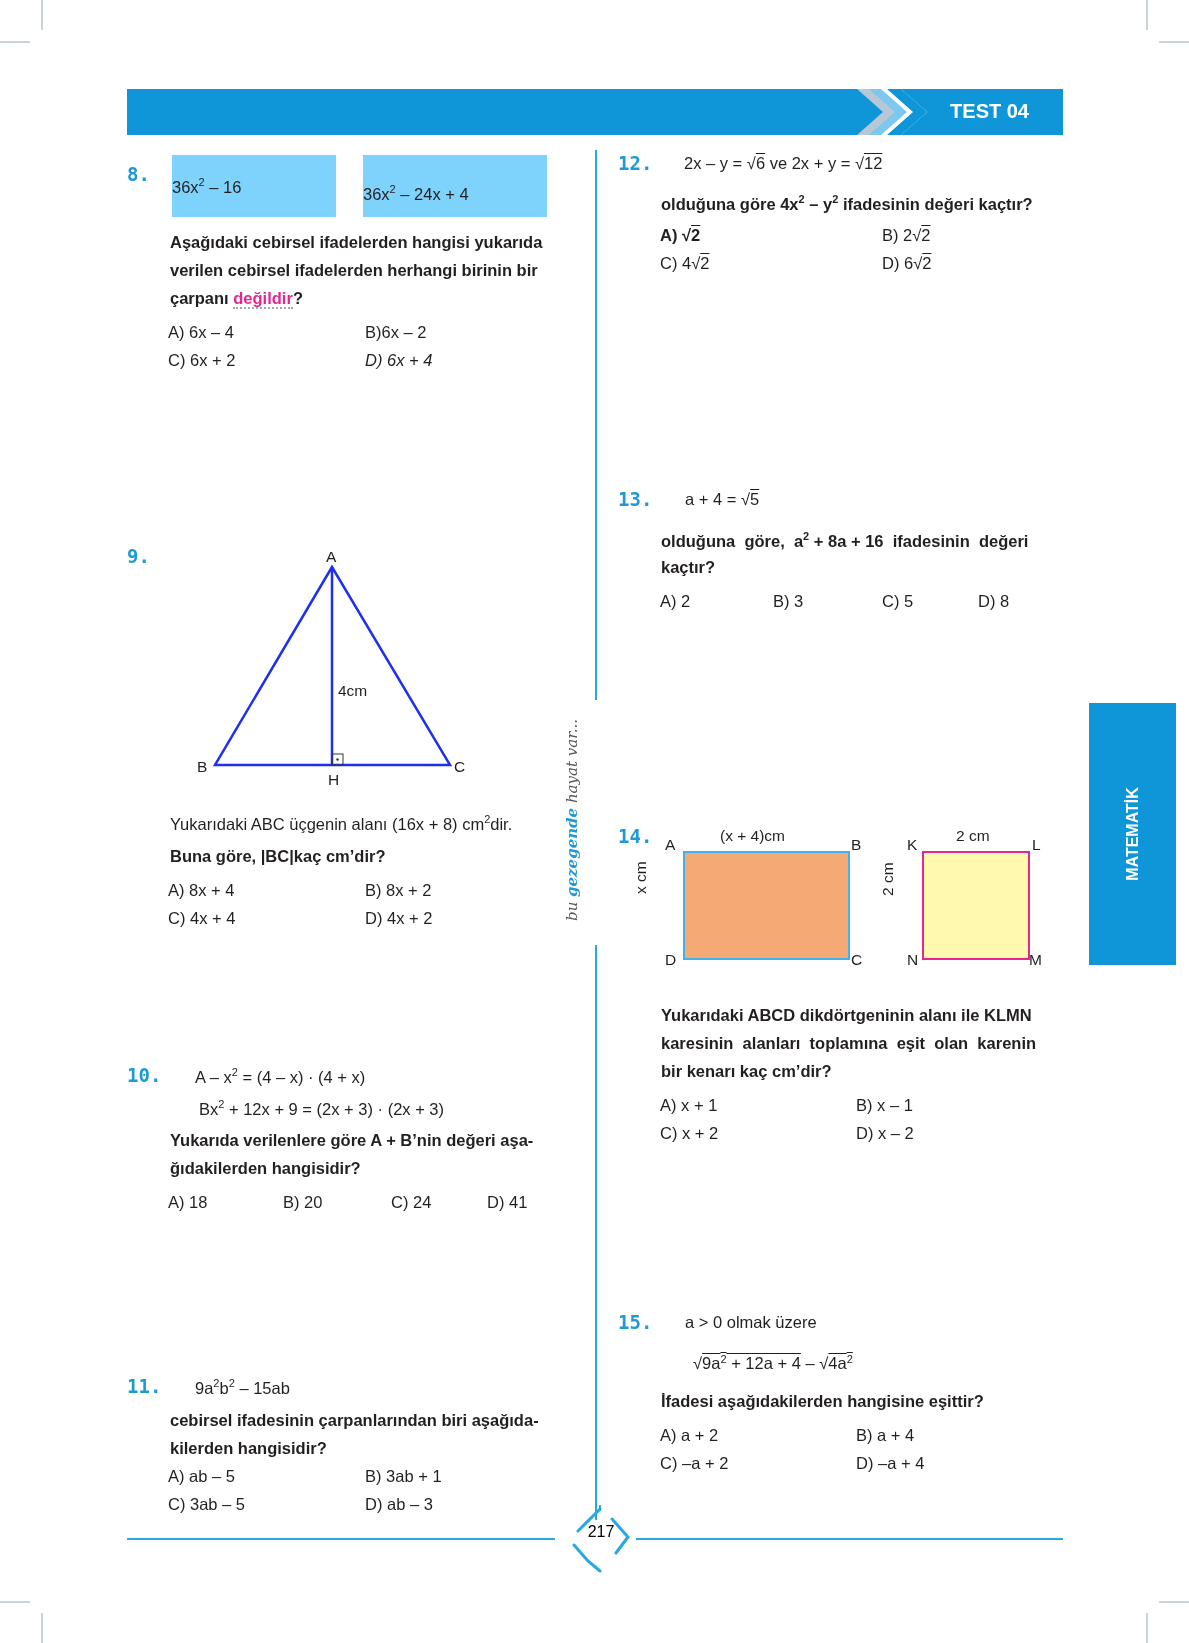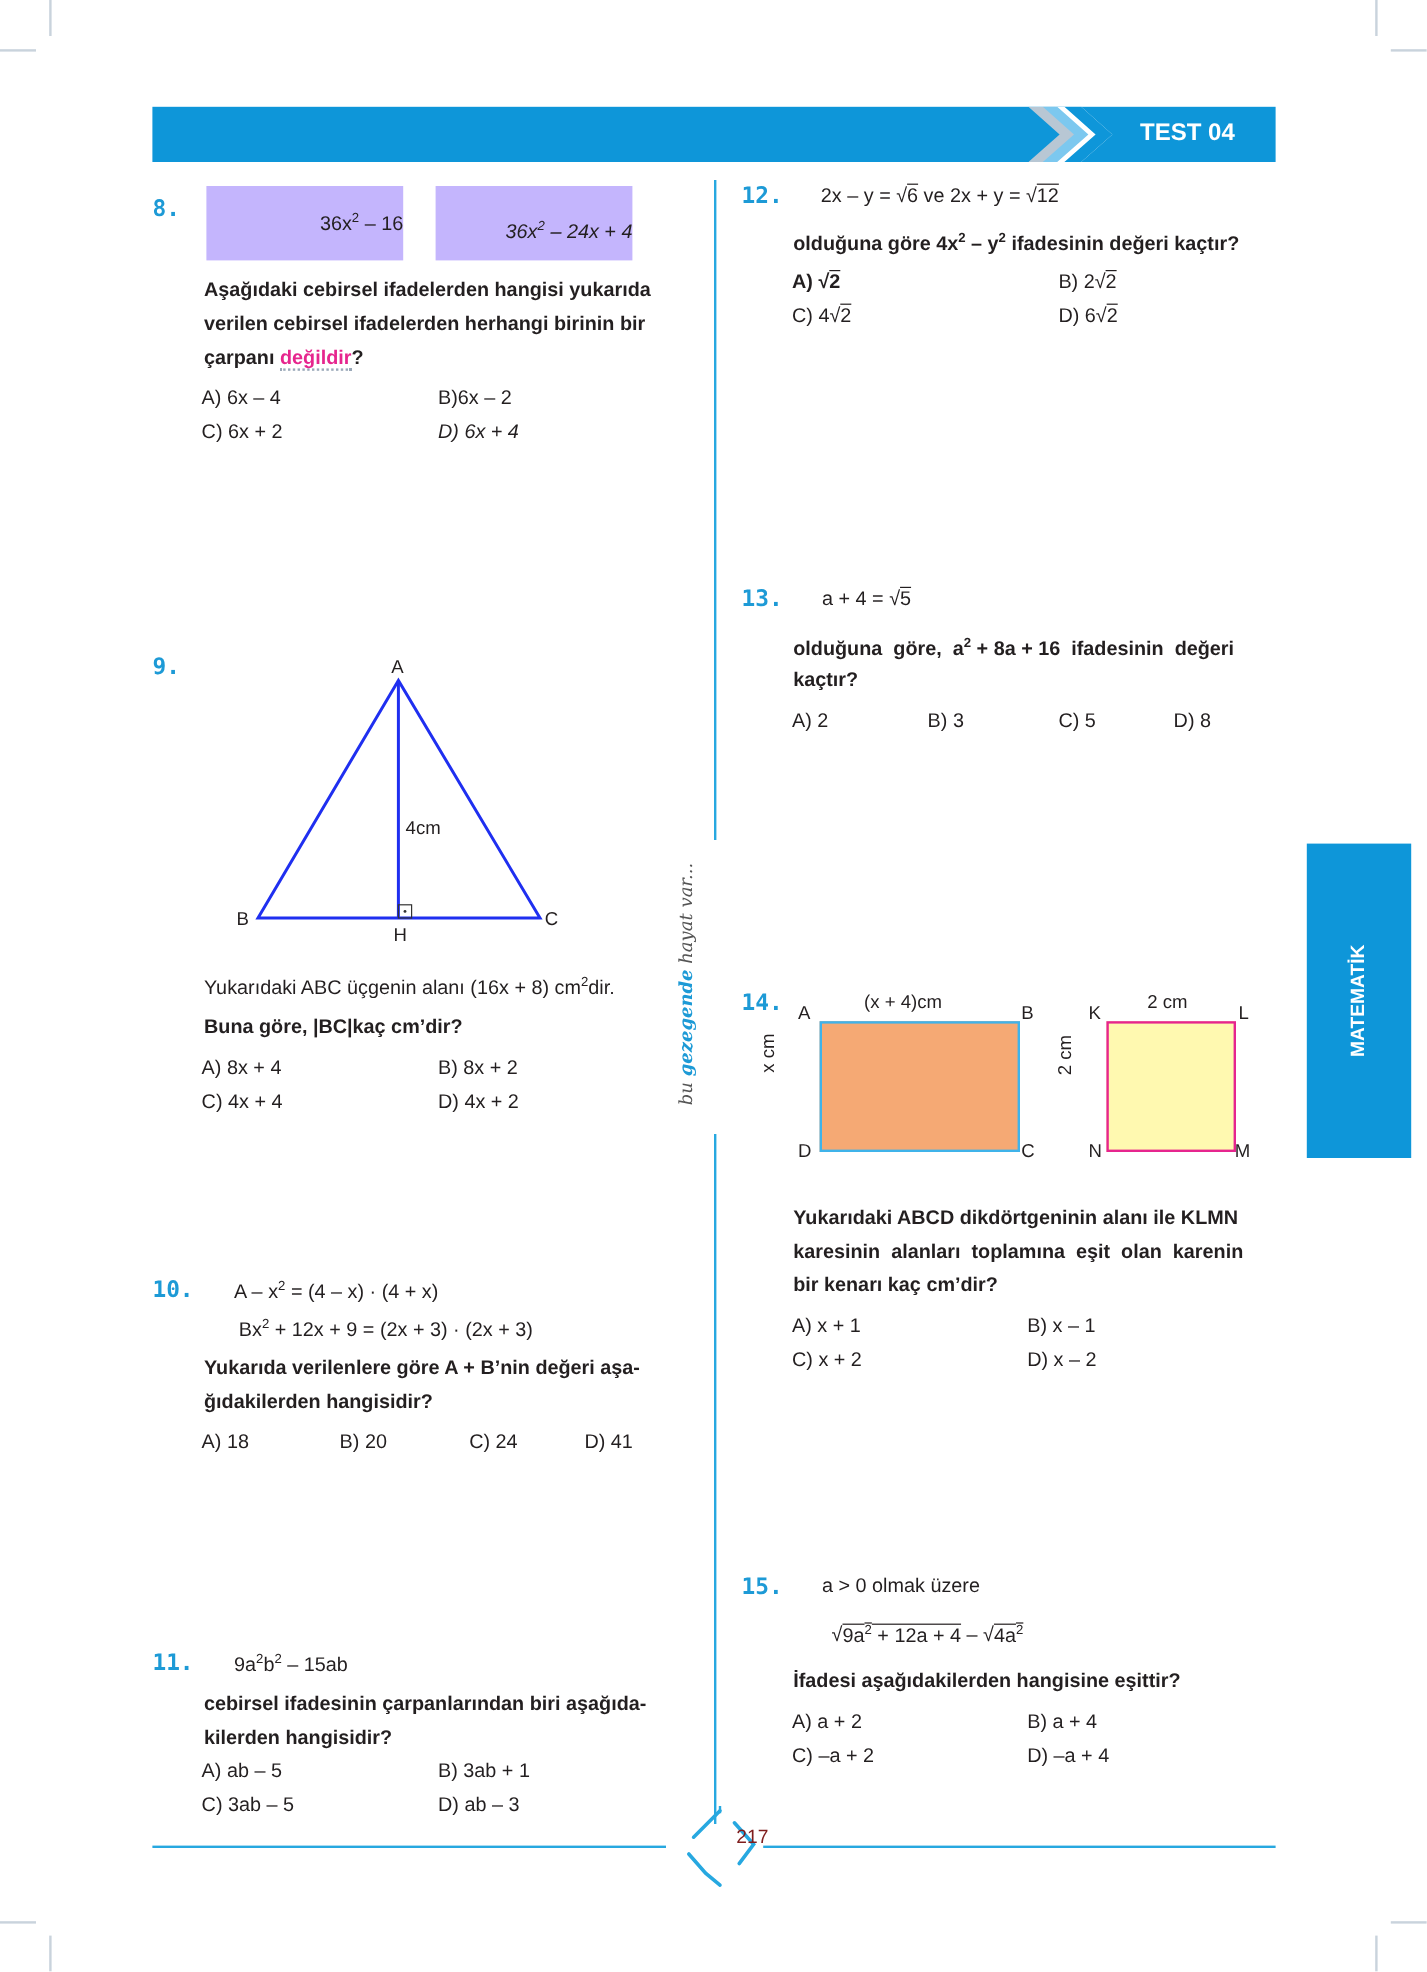--- a/index.html
+++ b/index.html
@@ -30,22 +30,22 @@
   .divider { position: absolute; left: 595px; width: 2px; background: #27a8e0; }
 
   .qnum {
     position: absolute; color: #1d9ad6; font-family: "DejaVu Sans Mono", monospace;
     font-weight: bold; font-size: 19px;
   }
   .txt { position: absolute; font-size: 16.5px; white-space: nowrap; }
   .bold { font-weight: bold; }
   .opt { position: absolute; font-size: 16.5px; white-space: nowrap; }
   .hl-box {
-    position: absolute; background: #c4b5fd; font-size: 16.5px;
-    display: flex; align-items: center; justify-content: flex-end;
+    position: absolute; background: #7dd3fc; font-size: 16.5px;
+    display: flex; align-items: center; justify-content: flex-start;
   }
   .pink { color: #e6258e; border-bottom: 2px dotted #9aa8b8; }
   sup { font-size: 11px; }
   .sq { text-decoration: overline; }
 
   
   .side-tab {
     position: absolute; left: 1089px; top: 703px; width: 87px; height: 262px;
     background: #0e96d9;
   }
@@ -57,22 +57,22 @@
   .slogan {
     position: absolute; left: 572px; top: 820px;
     transform: translate(-50%, -50%) rotate(-90deg);
     font-family: "DejaVu Serif", serif; font-style: italic; font-size: 15px;
     color: #555; white-space: nowrap;
   }
   .slogan .blue { color: #1d9ad6; font-weight: bold; }
 
   .footer-line { position: absolute; top: 1538px; height: 2px; background: #27a8e0; }
   .page-num {
-    position: absolute; left: 604px; top: 1523px; width: 46px; text-align: center;
-    font-size: 16px; color: #7f1d1d;
+    position: absolute; left: 578px; top: 1523px; width: 46px; text-align: center;
+    font-size: 16px; color: #000000;
   }
   .lbl { position: absolute; font-size: 15.5px; }
 </style>
 </head>
 <body>
 
 <div class="crop" style="left:41px;top:0;width:2px;height:30px;"></div>
 <div class="crop" style="left:0;top:41px;width:30px;height:2px;"></div>
 <div class="crop" style="left:1146px;top:0;width:2px;height:30px;"></div>
 <div class="crop" style="left:1159px;top:41px;width:30px;height:2px;"></div>
@@ -96,21 +96,21 @@
 <div class="slogan"><span>bu </span><span class="blue">gezegende</span><span> hayat var...</span></div>
 
 <div class="side-tab">
   <span class="side-tab-text">MATEMATİK</span>
 </div>
 
 <div class="qnum" style="left:127px;top:163px;">8.</div>
 <div class="hl-box" style="left:172px;top:155px;width:164px;height:62px;">
   <span><span>36x</span><sup>2</sup><span> – 16</span></span>
 </div>
-<div class="hl-box" style="left:363px;top:155px;width:164px;height:62px;padding-top:14px;box-sizing:border-box;font-style:italic;">
+<div class="hl-box" style="left:363px;top:155px;width:184px;height:62px;padding-top:14px;box-sizing:border-box;">
   <span><span>36x</span><sup>2</sup><span> – 24x + 4</span></span>
 </div>
 <div class="txt bold" style="left:170px;top:233px;">Aşağıdaki cebirsel ifadelerden hangisi yukarıda</div>
 <div class="txt bold" style="left:170px;top:261px;">verilen cebirsel ifadelerden herhangi birinin bir</div>
 <div class="txt bold" style="left:170px;top:289px;"><span>çarpanı </span><span class="pink">değildir</span><span>?</span></div>
 <div class="opt" style="left:168px;top:323px;">A) 6x – 4</div>
 <div class="opt" style="left:365px;top:323px;">B)6x – 2</div>
 <div class="opt" style="left:168px;top:351px;">C) 6x + 2</div>
 <div class="opt" style="left:365px;top:351px;font-style:italic;">D) 6x + 4</div>
 

